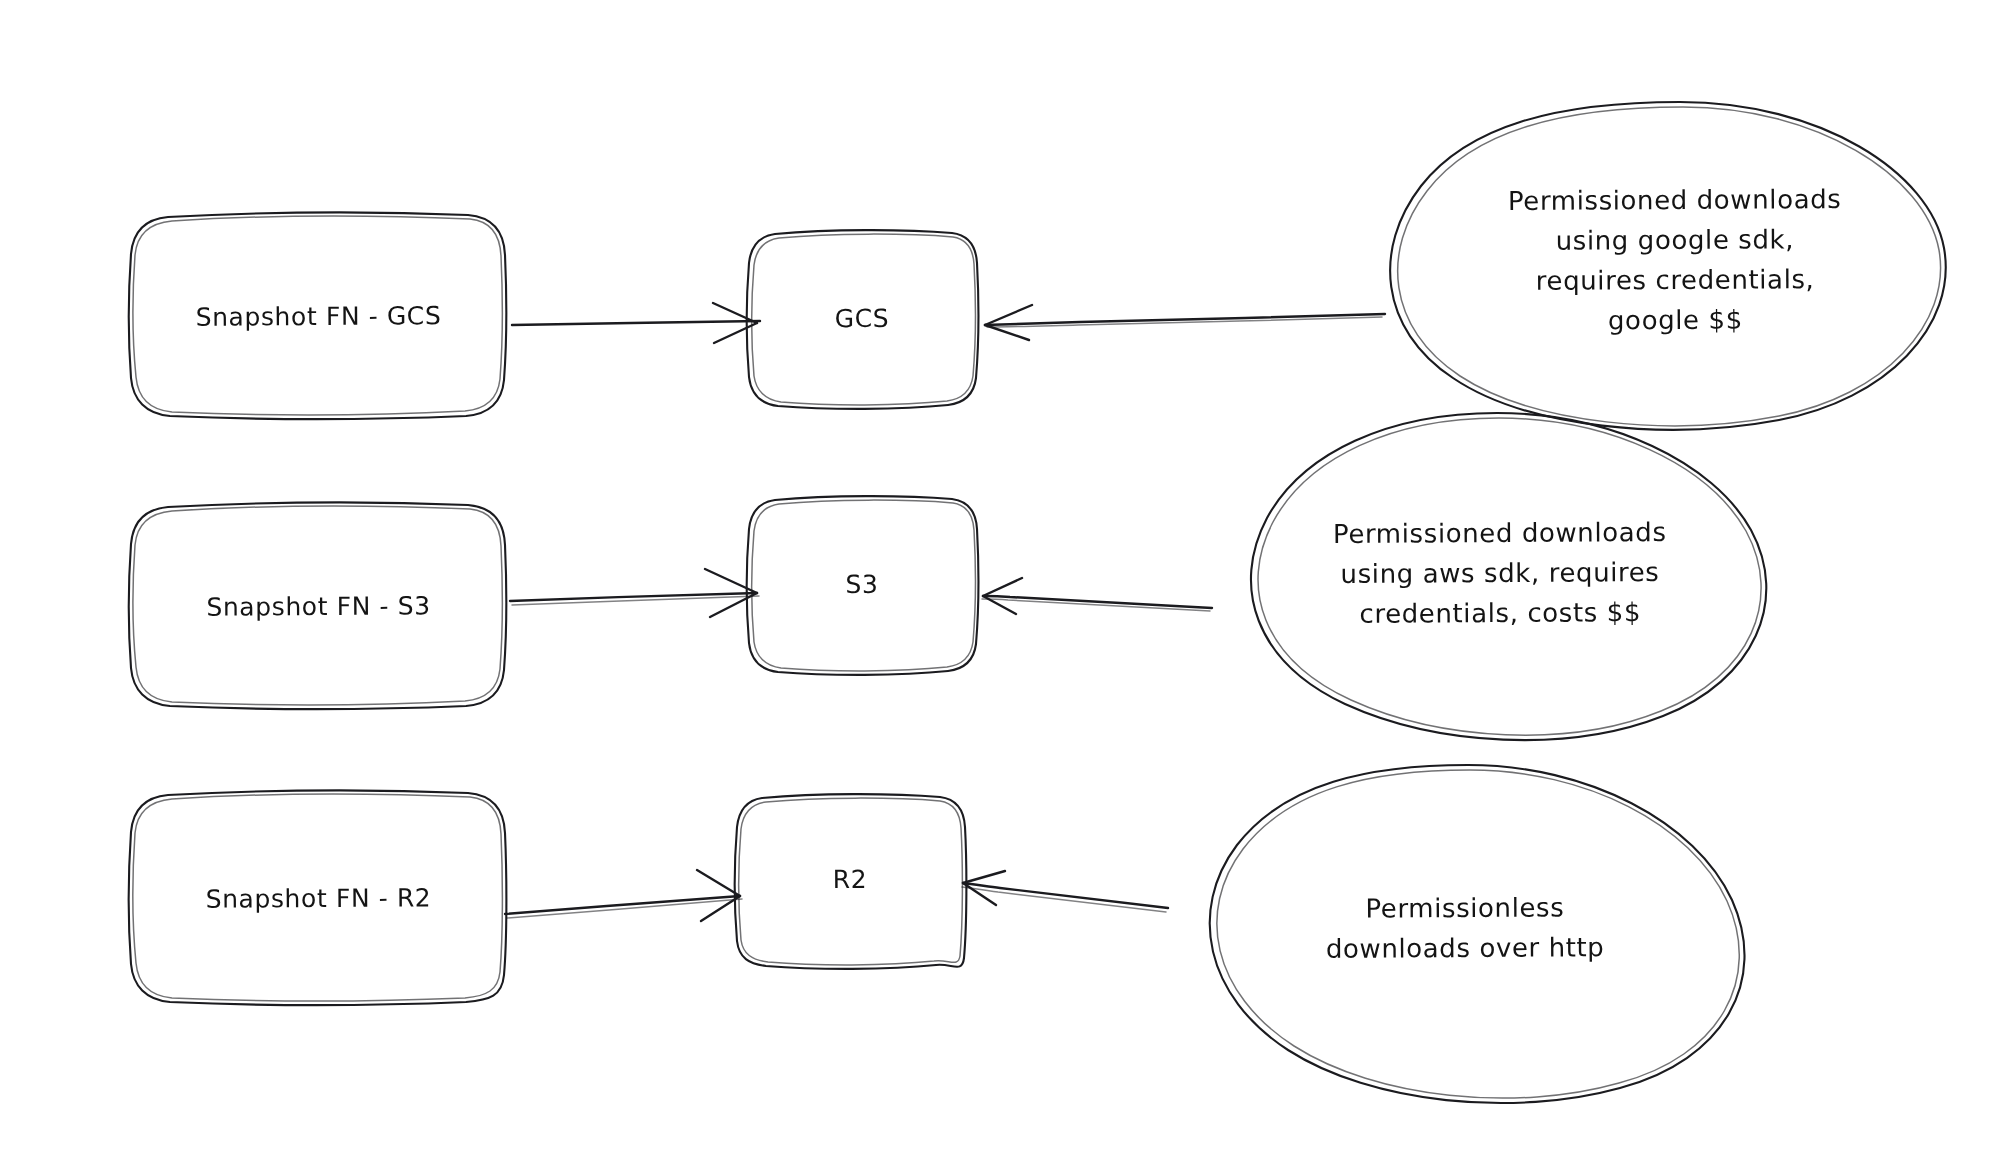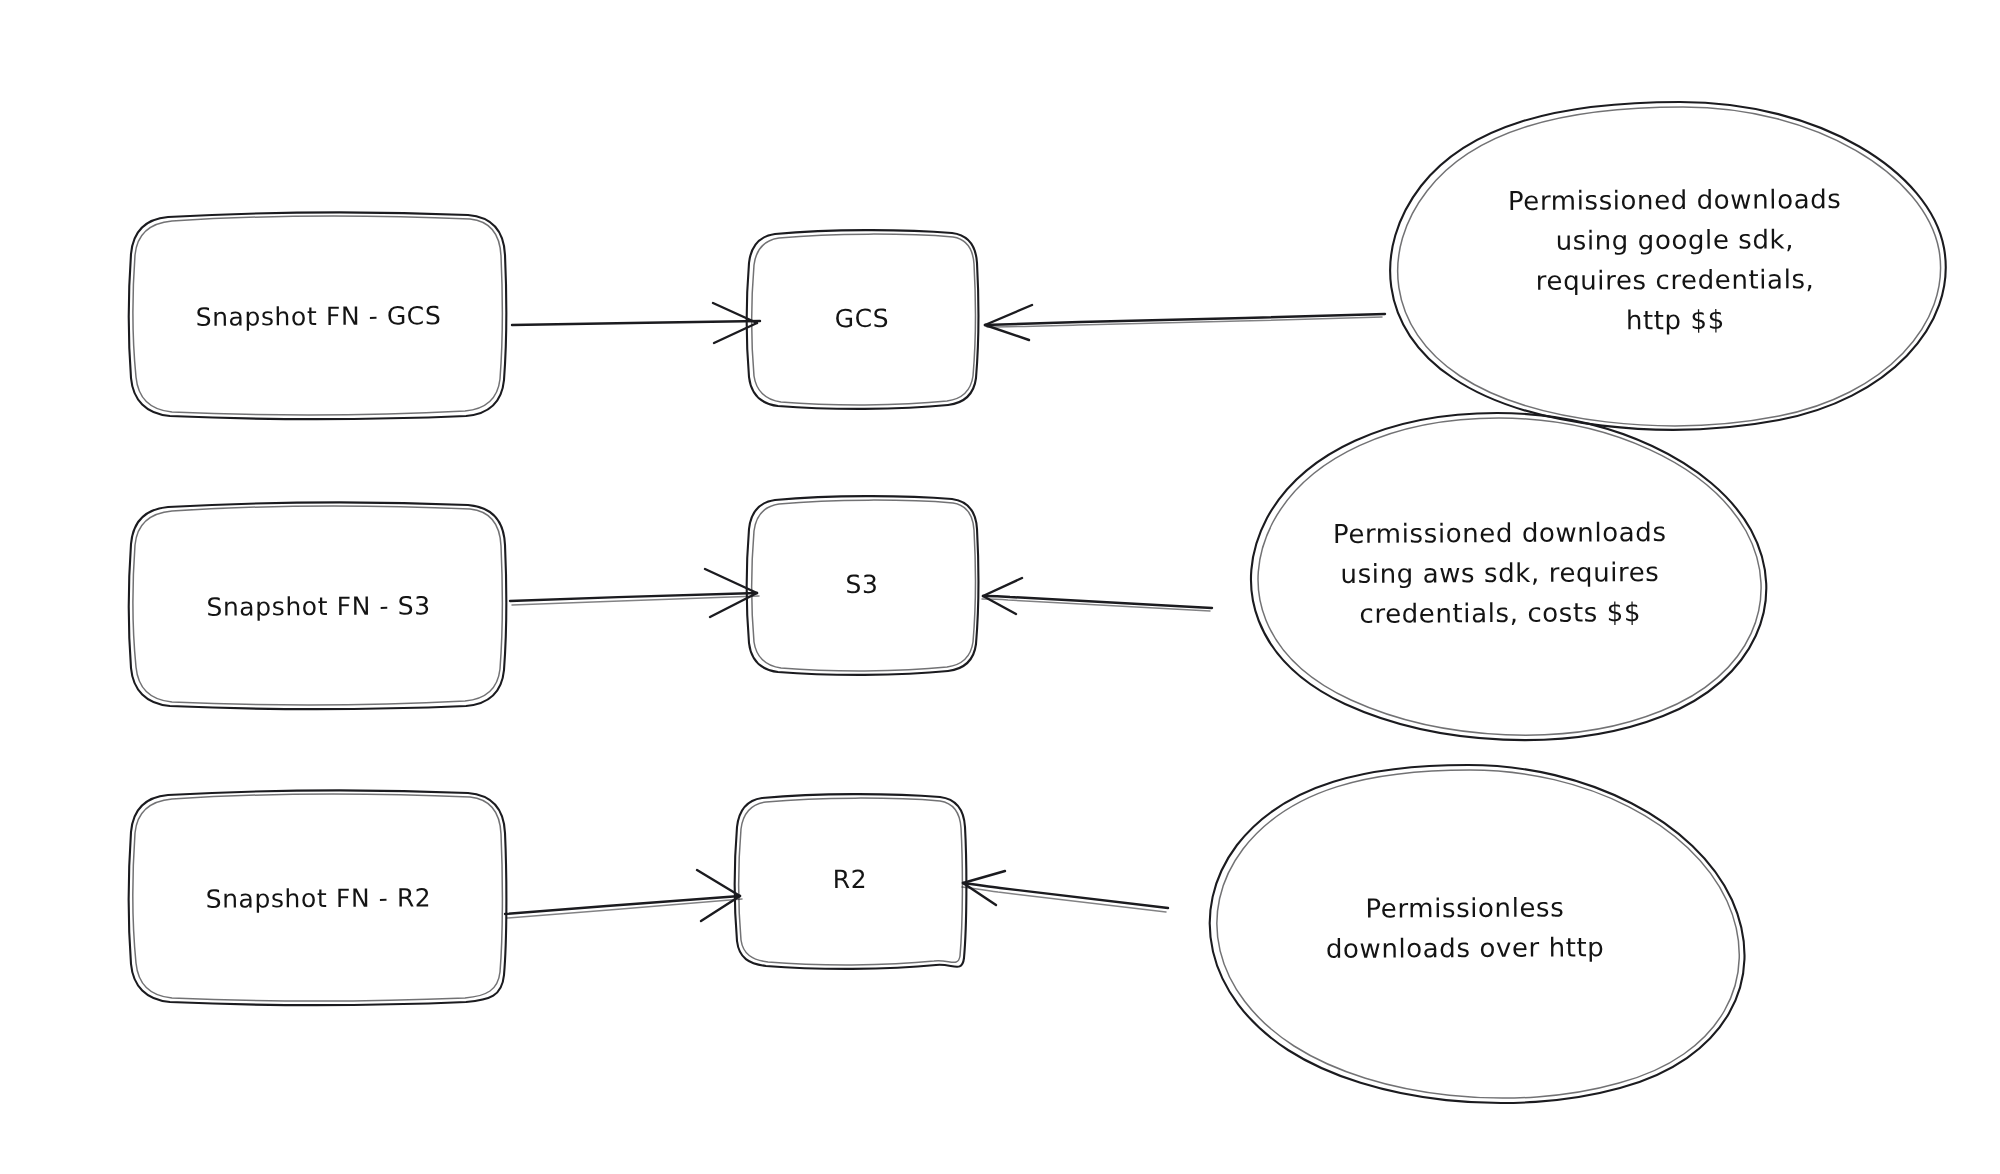--- a/index.html
+++ b/index.html
@@ -194,21 +194,21 @@
   </div>
 
   <div class="node-label hand" style="left:734px; top:794px; width:232px; height:172px;">
     <span class="line">R2</span>
   </div>
 
   <div class="note-label hand" style="left:1425px; top:130px; width:500px; height:260px;">
     <span class="line">Permissioned downloads</span>
     <span class="line">using google sdk,</span>
     <span class="line">requires credentials,</span>
-    <span class="line">http $$</span>
+    <span class="line">google $$</span>
   </div>
 
   <div class="note-label hand" style="left:1255px; top:450px; width:490px; height:245px;">
     <span class="line">Permissioned downloads</span>
     <span class="line">using aws sdk, requires</span>
     <span class="line">credentials, costs $$</span>
   </div>
 
   <div class="note-label hand" style="left:1205px; top:800px; width:520px; height:255px;">
     <span class="line">Permissionless</span>

